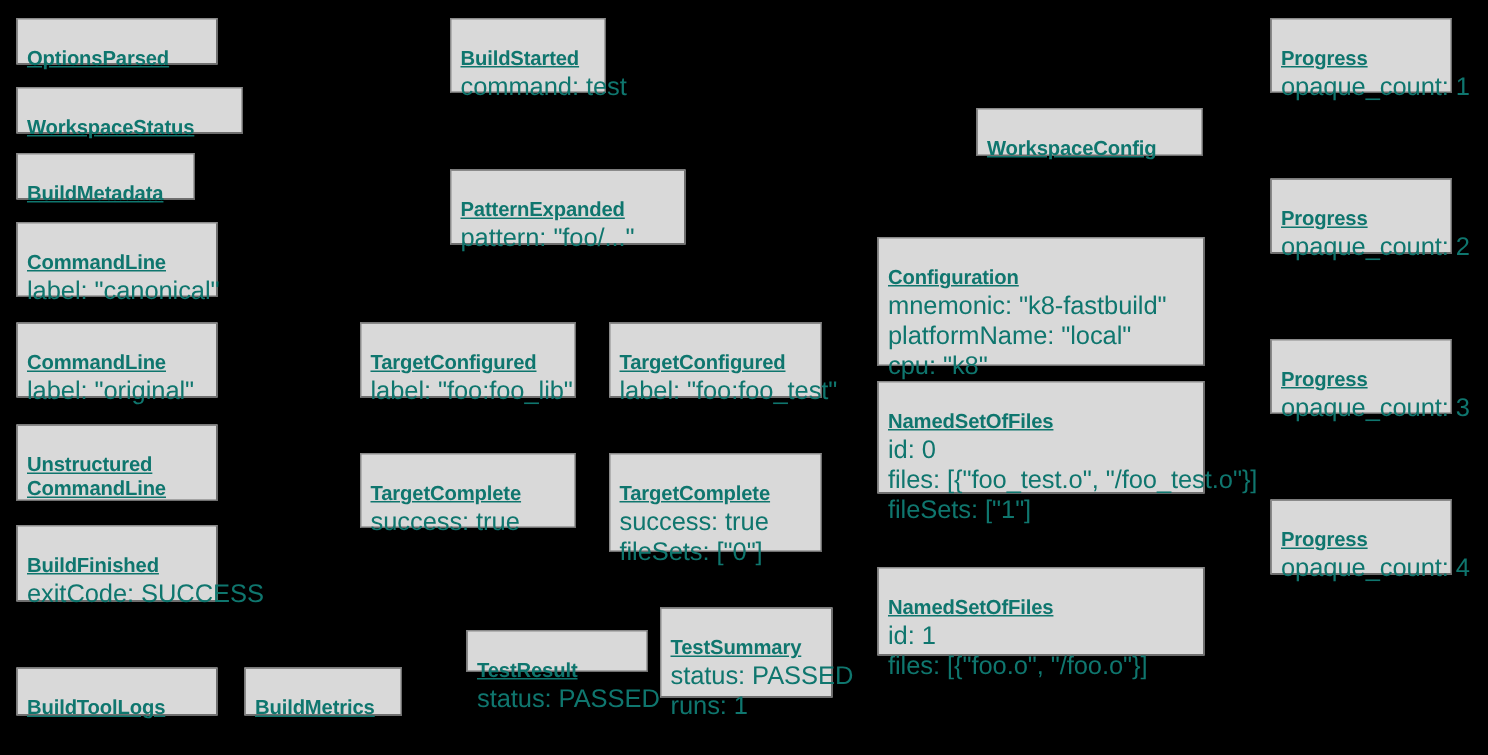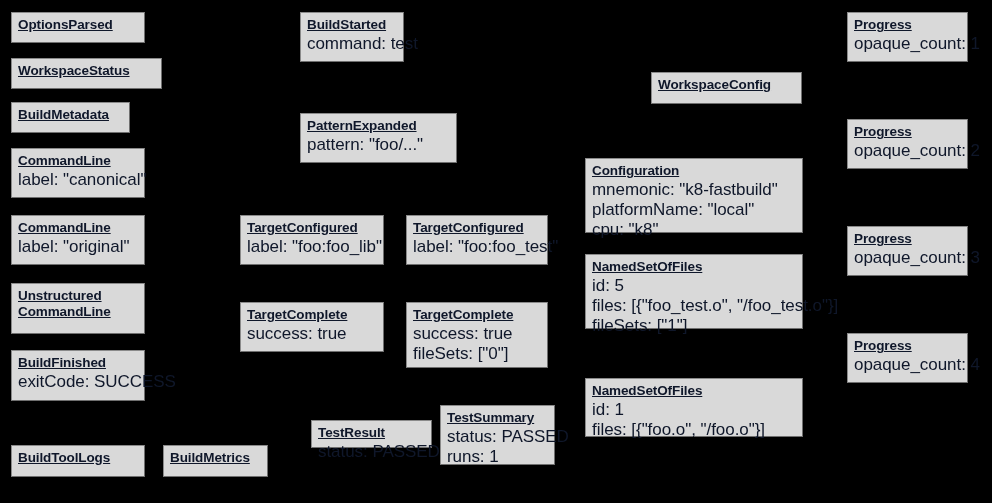--- a/index.html
+++ b/index.html
@@ -16,22 +16,22 @@
     overflow: hidden;
     font-family: "Liberation Sans", sans-serif;
   }
   .node {
     position: absolute;
     box-sizing: border-box;
     background: #d9d9d9;
     border: 1px solid #8a8a8a;
     border-right-color: #6f6f6f;
     border-bottom-color: #6f6f6f;
-    padding: 4px 6px 5px 6px;
-    color: #0f172a;
+    padding: 18px 6px 5px 6px;
+    color: #0f766e;
     line-height: 1.18;
   }
   .node-title {
     display: block;
     font-size: 13.5px;
     font-weight: bold;
     text-decoration: underline;
     white-space: pre-line;
     letter-spacing: -0.1px;
     margin-bottom: 1px;
@@ -144,32 +144,32 @@
       <span class="node-title">TestSummary</span>
       <span class="node-fields">
         <span class="node-field">status: PASSED</span>
         <span class="node-field">runs: 1</span>
       </span>
     </div>
     <div class="node title-only" style="left: 651px; top: 72px; width: 151px; height: 32px;">
       <span class="node-title">WorkspaceConfig</span>
       <span class="node-fields"></span>
     </div>
-    <div class="node" style="left: 585px; top: 158px; width: 218px; height: 75px;">
+    <div class="node" style="left: 585px; top: 158px; width: 218px; height: 86px;">
       <span class="node-title">Configuration</span>
       <span class="node-fields">
         <span class="node-field">mnemonic: "k8-fastbuild"</span>
         <span class="node-field">platformName: "local"</span>
         <span class="node-field">cpu: "k8"</span>
       </span>
     </div>
     <div class="node" style="left: 585px; top: 254px; width: 218px; height: 75px;">
       <span class="node-title">NamedSetOfFiles</span>
       <span class="node-fields">
-        <span class="node-field">id: 5</span>
+        <span class="node-field">id: 0</span>
         <span class="node-field">files: [{"foo_test.o", "/foo_test.o"}]</span>
         <span class="node-field">fileSets: ["1"]</span>
       </span>
     </div>
     <div class="node" style="left: 585px; top: 378px; width: 218px; height: 59px;">
       <span class="node-title">NamedSetOfFiles</span>
       <span class="node-fields">
         <span class="node-field">id: 1</span>
         <span class="node-field">files: [{"foo.o", "/foo.o"}]</span>
       </span>

